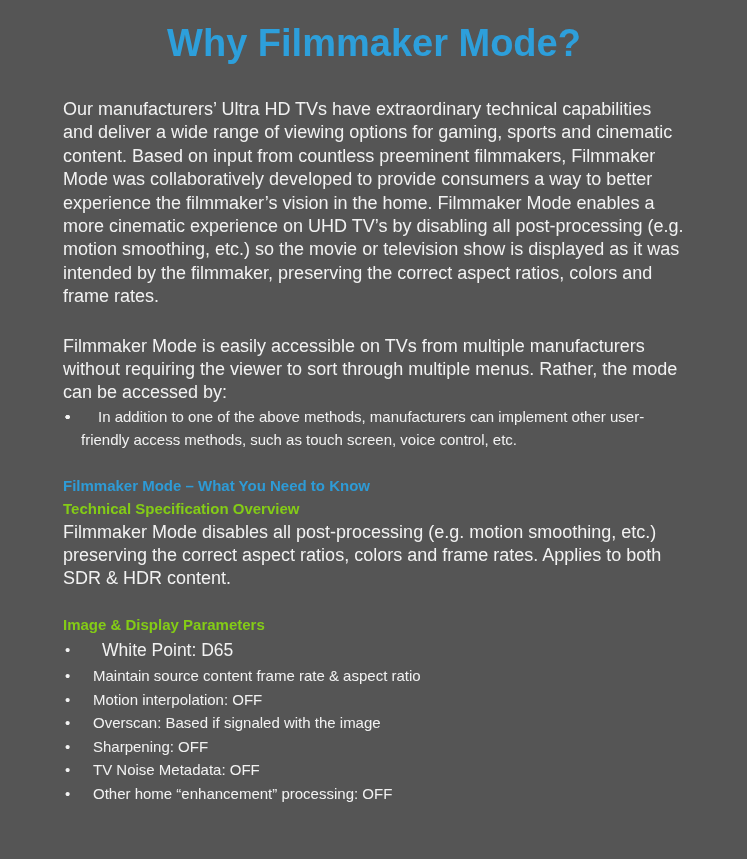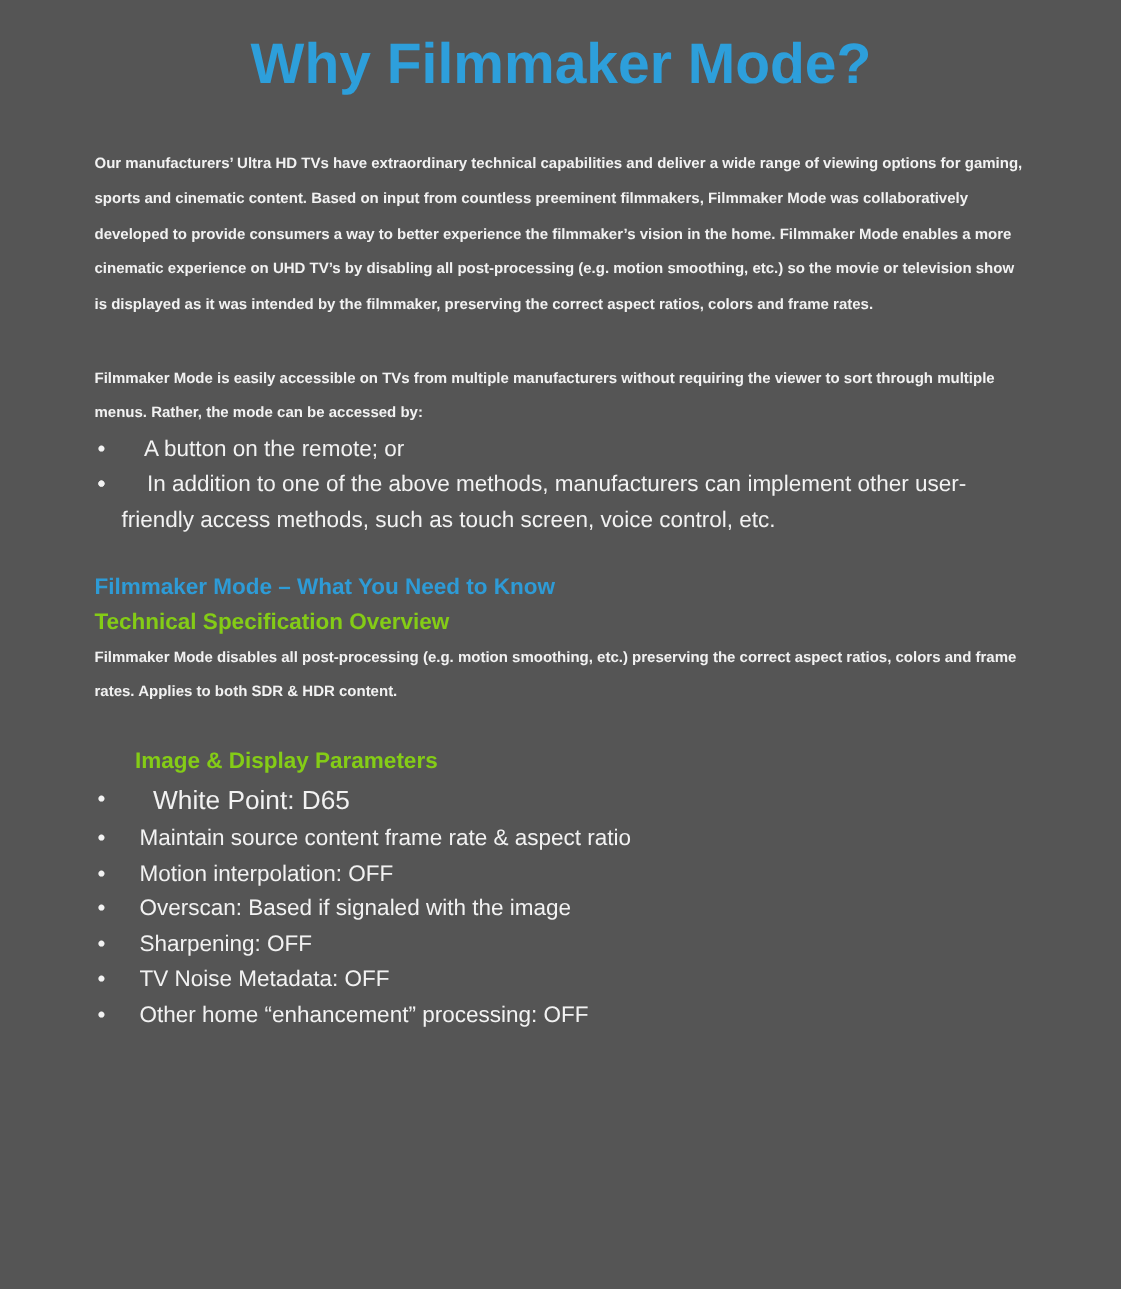--- a/index.html
+++ b/index.html
@@ -24,42 +24,42 @@
     margin: 0 0 32px 0;
     text-align: center;
     color: #2D9FDB;
     font-size: 38px;
     line-height: 46px;
     font-weight: bold;
     letter-spacing: 0px;
   }
   .body-text {
     margin: 0;
-    font-size: 10px;
+    font-size: 18px;
     line-height: 23.4px;
-    font-weight: bold;
+    font-weight: normal;
   }
   .intro-para { margin-bottom: 26px; }
   .accent-heading {
     margin: 0;
     color: #2E9BD6;
     font-size: 15px;
     line-height: 23.4px;
     font-weight: bold;
   }
   .sec-flexible-heading { margin-top: 26px; }
   .sec-know-heading { margin-top: 22px; }
   .bold-heading {
     margin: 0;
     font-size: 15px;
     line-height: 23.4px;
     font-weight: bold;
     color: #84cc16;
   }
-  .params-heading { margin-top: 22px; margin-left: 27px; }
+  .params-heading { margin-top: 22px; }
   ul.bullet-list {
     list-style: none;
     margin: 0;
     padding: 0;
   }
   .list-access { margin: 16px 0 0 43px; }
   .list-access li {
     position: relative;
     padding-left: 33px;
     font-size: 15px;
@@ -98,21 +98,20 @@
   <h1 class="doc-title">Why Filmmaker Mode?</h1>
 
   <p class="body-text intro-para">Our manufacturers’ Ultra HD TVs have extraordinary technical capabilities and deliver a wide range of viewing options for gaming, sports and cinematic content. Based on input from countless preeminent filmmakers, Filmmaker Mode was collaboratively developed to provide consumers a way to better experience the filmmaker’s vision in the home. Filmmaker Mode enables a more cinematic experience on UHD TV’s by disabling all post-processing (e.g. motion smoothing, etc.) so the movie or television show is displayed as it was intended by the filmmaker, preserving the correct aspect ratios, colors and frame rates.</p>
 
 
   <p class="body-text">Filmmaker Mode is easily accessible on TVs from multiple manufacturers without requiring the viewer to sort through multiple menus. Rather, the mode can be accessed by:</p>
 
   <ul class="bullet-list list-access">
     <li>
       <span class="dot">•</span>
-      <span>A button on the remote; or</span>
     </li>
     <li>
       <span class="dot">•</span>
     </li>
     <li class="outdent">
       <span class="dot">•</span>
       <span>In addition to one of the above methods, manufacturers can implement other user-friendly access methods, such as touch screen, voice control, etc.</span>
     </li>
   </ul>
 

